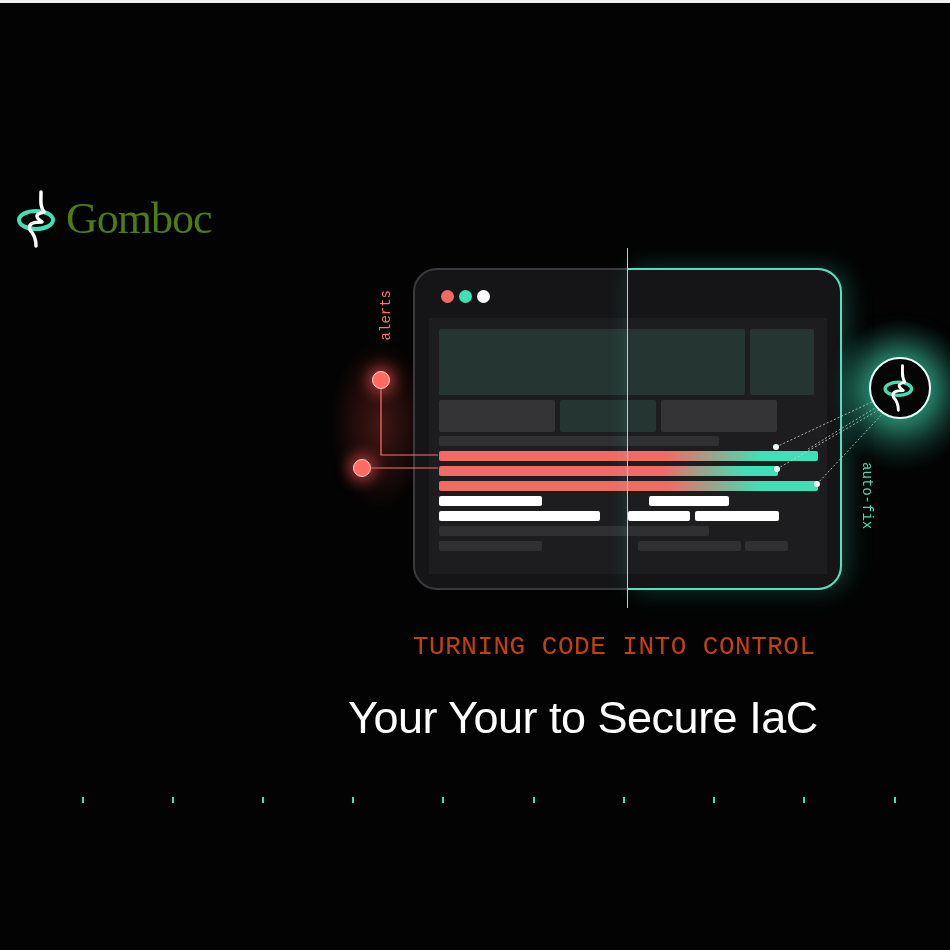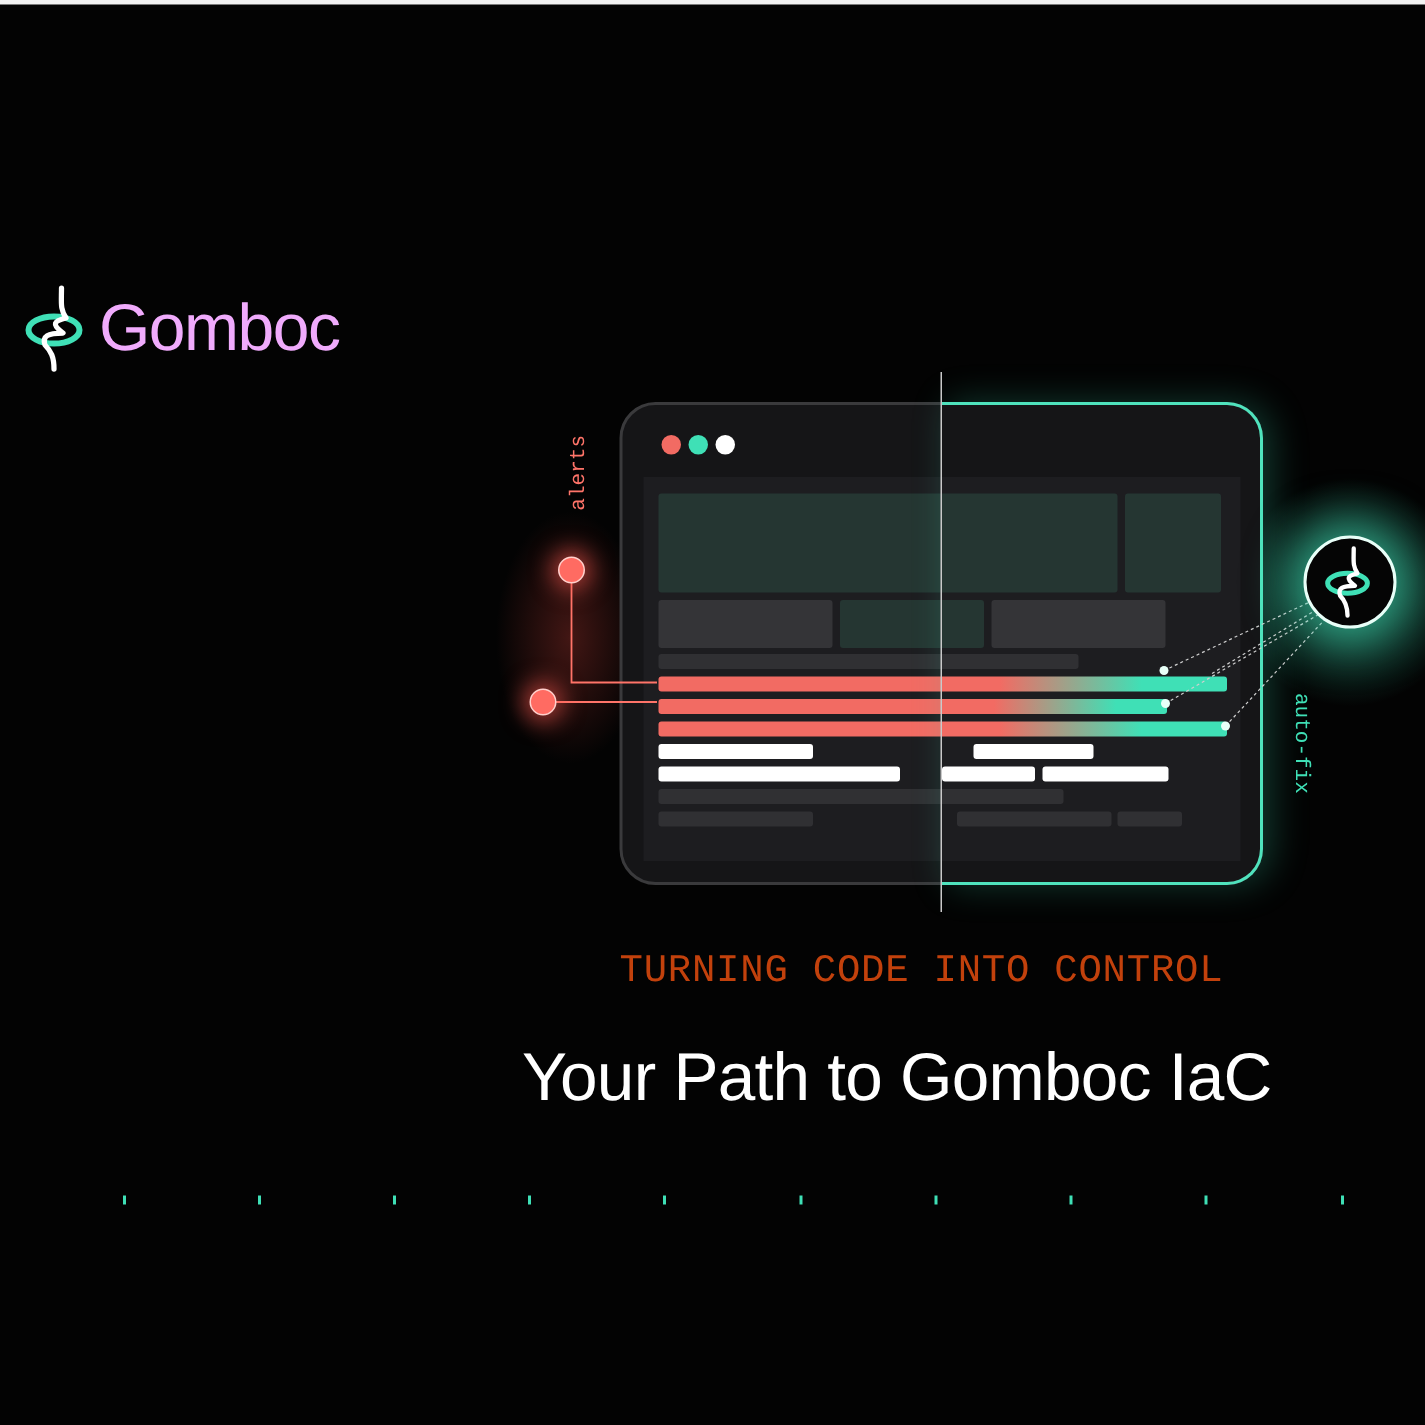--- a/index.html
+++ b/index.html
@@ -1,21 +1,21 @@
 <!DOCTYPE html>
 <html><head>
 <meta charset="utf-8">
 <style>
   * { margin:0; padding:0; box-sizing:border-box; }
   html, body { width:950px; height:950px; background:#030303; overflow:hidden; }
   body { position:relative; font-family:"Liberation Sans", sans-serif; }
   .topline { position:absolute; left:0; top:0; width:950px; height:3px; background:#f2f2f2; }
   .logo { position:absolute; left:16px; top:190px; display:flex; align-items:center; gap:6px; }
   .logo-mark { width:44px; height:58px; }
-  .logo-text { color:#f0abfc; font-family:Liberation Sans, sans-serif; font-size:44px; font-weight:500; letter-spacing:-1px; line-height:1; }
+  .logo-text { color:#4d7c0f; font-family:Liberation Serif, serif; font-size:44px; font-weight:500; letter-spacing:-1px; line-height:1; }
   .glow-red { position:absolute; left:330px; top:340px; width:100px; height:170px; background:radial-gradient(ellipse at center, rgba(255,80,70,0.25), rgba(0,0,0,0) 70%); }
   .glow-green { position:absolute; left:820px; top:310px; width:160px; height:170px; background:radial-gradient(circle at center, rgba(63,224,182,0.45), rgba(0,0,0,0) 65%); }
   .window { position:absolute; left:413px; top:268px; width:429px; height:322px; border-radius:24px; background:#151517; border:2px solid #3a3a3c; overflow:hidden; }
   .window-right-border { position:absolute; left:627px; top:268px; width:215px; height:322px; border:2px solid #4fe3bd; border-left:none; border-radius:0 24px 24px 0; pointer-events:none; box-shadow: 6px 0 24px rgba(63,224,182,0.25); }
   .dots { position:absolute; left:26px; top:20px; display:flex; gap:5px; }
   .dot { width:13px; height:13px; border-radius:50%; }
   .content { position:absolute; left:14px; top:48px; width:398px; height:256px; background:#1d1d20; }
   .blk { position:absolute; border-radius:2px; }
   .bar { position:absolute; height:10px; border-radius:2px; }
   .divider { position:absolute; left:627px; top:248px; width:1px; height:360px; background:#c9c9c9; }
@@ -93,21 +93,21 @@
 <div class="autofix-label">auto-fix</div>
 
 <div class="fix-node">
   <svg width="38" height="48" viewBox="0 0 44 58">
     <ellipse cx="20" cy="30" rx="16" ry="8" fill="none" stroke="#3fe0b6" stroke-width="4"></ellipse>
     <path d="M25 2 C25 12, 24 16, 28 22 C 20 24, 18 26, 26 32 C 16 32, 12 34, 14 40 C 18 44, 20 48, 20 56" fill="none" stroke="#ffffff" stroke-width="3.5" stroke-linecap="round" stroke-linejoin="round"></path>
   </svg>
 </div>
 
 <div class="tagline">TURNING CODE INTO CONTROL</div>
-<div class="headline">Your Path to Gomboc IaC</div>
+<div class="headline">Your Your to Secure IaC</div>
 
 <div id="ticks">
     <div class="tick" style="left: 82px;"></div>
     <div class="tick" style="left: 172px;"></div>
     <div class="tick" style="left: 262px;"></div>
     <div class="tick" style="left: 352px;"></div>
     <div class="tick" style="left: 442px;"></div>
     <div class="tick" style="left: 533px;"></div>
     <div class="tick" style="left: 623px;"></div>
     <div class="tick" style="left: 713px;"></div>

